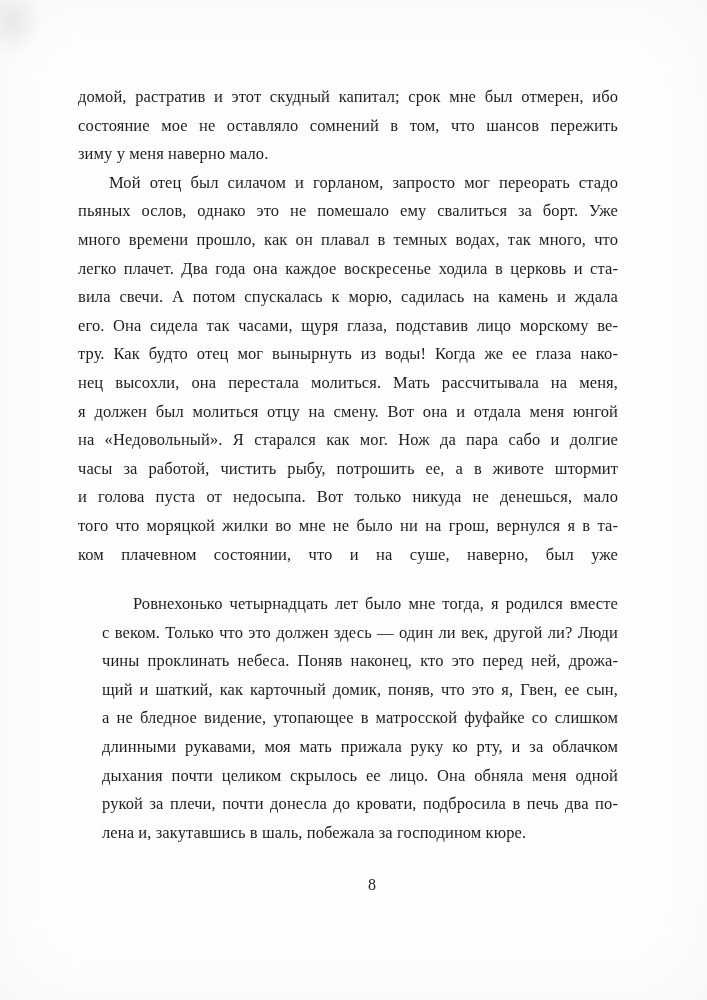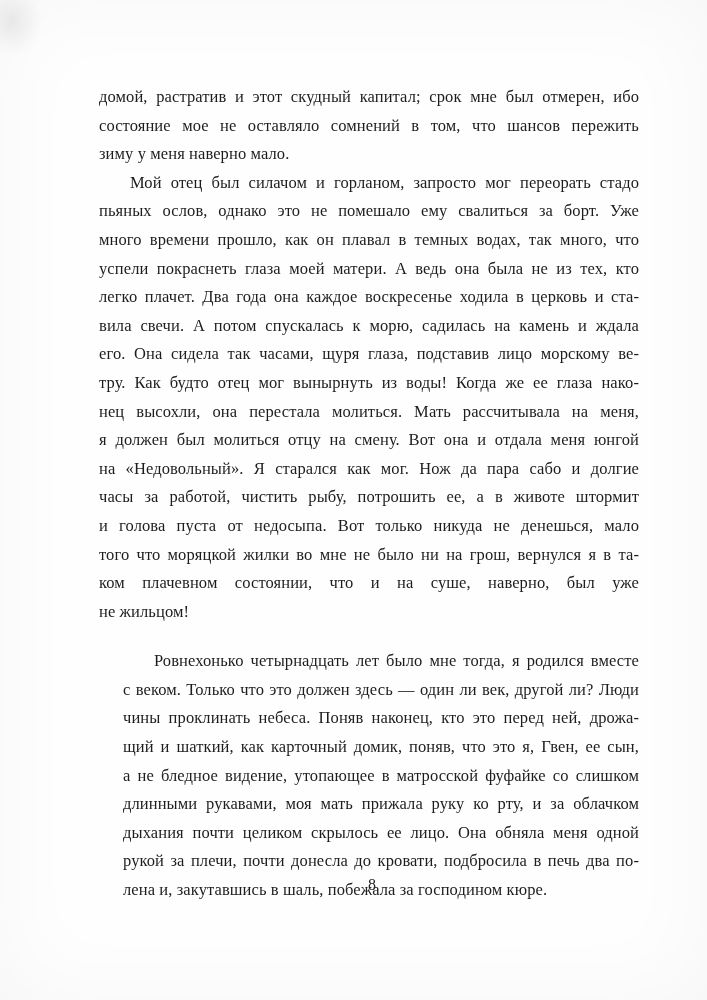--- a/index.html
+++ b/index.html
@@ -29,21 +29,21 @@
     position: absolute;
     left: -18px;
     top: -14px;
     width: 60px;
     height: 70px;
     background: radial-gradient(closest-side, rgba(0,0,0,0.07), rgba(0,0,0,0));
     pointer-events: none;
   }
   .text-block {
     position: absolute;
-    left: 99px;
+    left: 78px;
     top: 83px;
     width: 540px;
     font-size: 16.5px;
     line-height: 28.6px;
     letter-spacing: 0.1px;
   }
   .para { margin: 0; }
   .para.gap { margin-top: 21px; margin-left: 24px; }
   .line {
     text-align: justify;
@@ -68,33 +68,31 @@
   <div class="text-block">
       <div class="para">
         <div class="line">домой, растратив и этот скудный капитал; срок мне был отмерен, ибо</div>
         <div class="line">состояние мое не оставляло сомнений в том, что шансов пережить</div>
         <div class="line last">зиму у меня наверно мало.</div>
       </div>
       <div class="para">
         <div class="line indent">Мой отец был силачом и горланом, запросто мог переорать стадо</div>
         <div class="line">пьяных ослов, однако это не помешало ему свалиться за борт. Уже</div>
         <div class="line">много времени прошло, как он плавал в темных водах, так много, что</div>
-        <div class="line">успели покраснеть глаза моей матери. А ведь она была не из тех, кто</div>
         <div class="line">легко плачет. Два года она каждое воскресенье ходила в церковь и ста-</div>
         <div class="line">вила свечи. А потом спускалась к морю, садилась на камень и ждала</div>
         <div class="line">его. Она сидела так часами, щуря глаза, подставив лицо морскому ве-</div>
         <div class="line">тру. Как будто отец мог вынырнуть из воды! Когда же ее глаза нако-</div>
         <div class="line">нец высохли, она перестала молиться. Мать рассчитывала на меня,</div>
         <div class="line">я должен был молиться отцу на смену. Вот она и отдала меня юнгой</div>
         <div class="line">на «Недовольный». Я старался как мог. Нож да пара сабо и долгие</div>
         <div class="line">часы за работой, чистить рыбу, потрошить ее, а в животе штормит</div>
         <div class="line">и голова пуста от недосыпа. Вот только никуда не денешься, мало</div>
         <div class="line">того что моряцкой жилки во мне не было ни на грош, вернулся я в та-</div>
         <div class="line">ком плачевном состоянии, что и на суше, наверно, был уже</div>
-        <div class="line last">не жильцом!</div>
       </div>
       <div class="para gap">
         <div class="line indent">Ровнехонько четырнадцать лет было мне тогда, я родился вместе</div>
         <div class="line">с веком. Только что это должен здесь — один ли век, другой ли? Люди</div>
         <div class="line">чины проклинать небеса. Поняв наконец, кто это перед ней, дрожа-</div>
         <div class="line">щий и шаткий, как карточный домик, поняв, что это я, Гвен, ее сын,</div>
         <div class="line">а не бледное видение, утопающее в матросской фуфайке со слишком</div>
         <div class="line">длинными рукавами, моя мать прижала руку ко рту, и за облачком</div>
         <div class="line">дыхания почти целиком скрылось ее лицо. Она обняла меня одной</div>
         <div class="line">рукой за плечи, почти донесла до кровати, подбросила в печь два по-</div>

